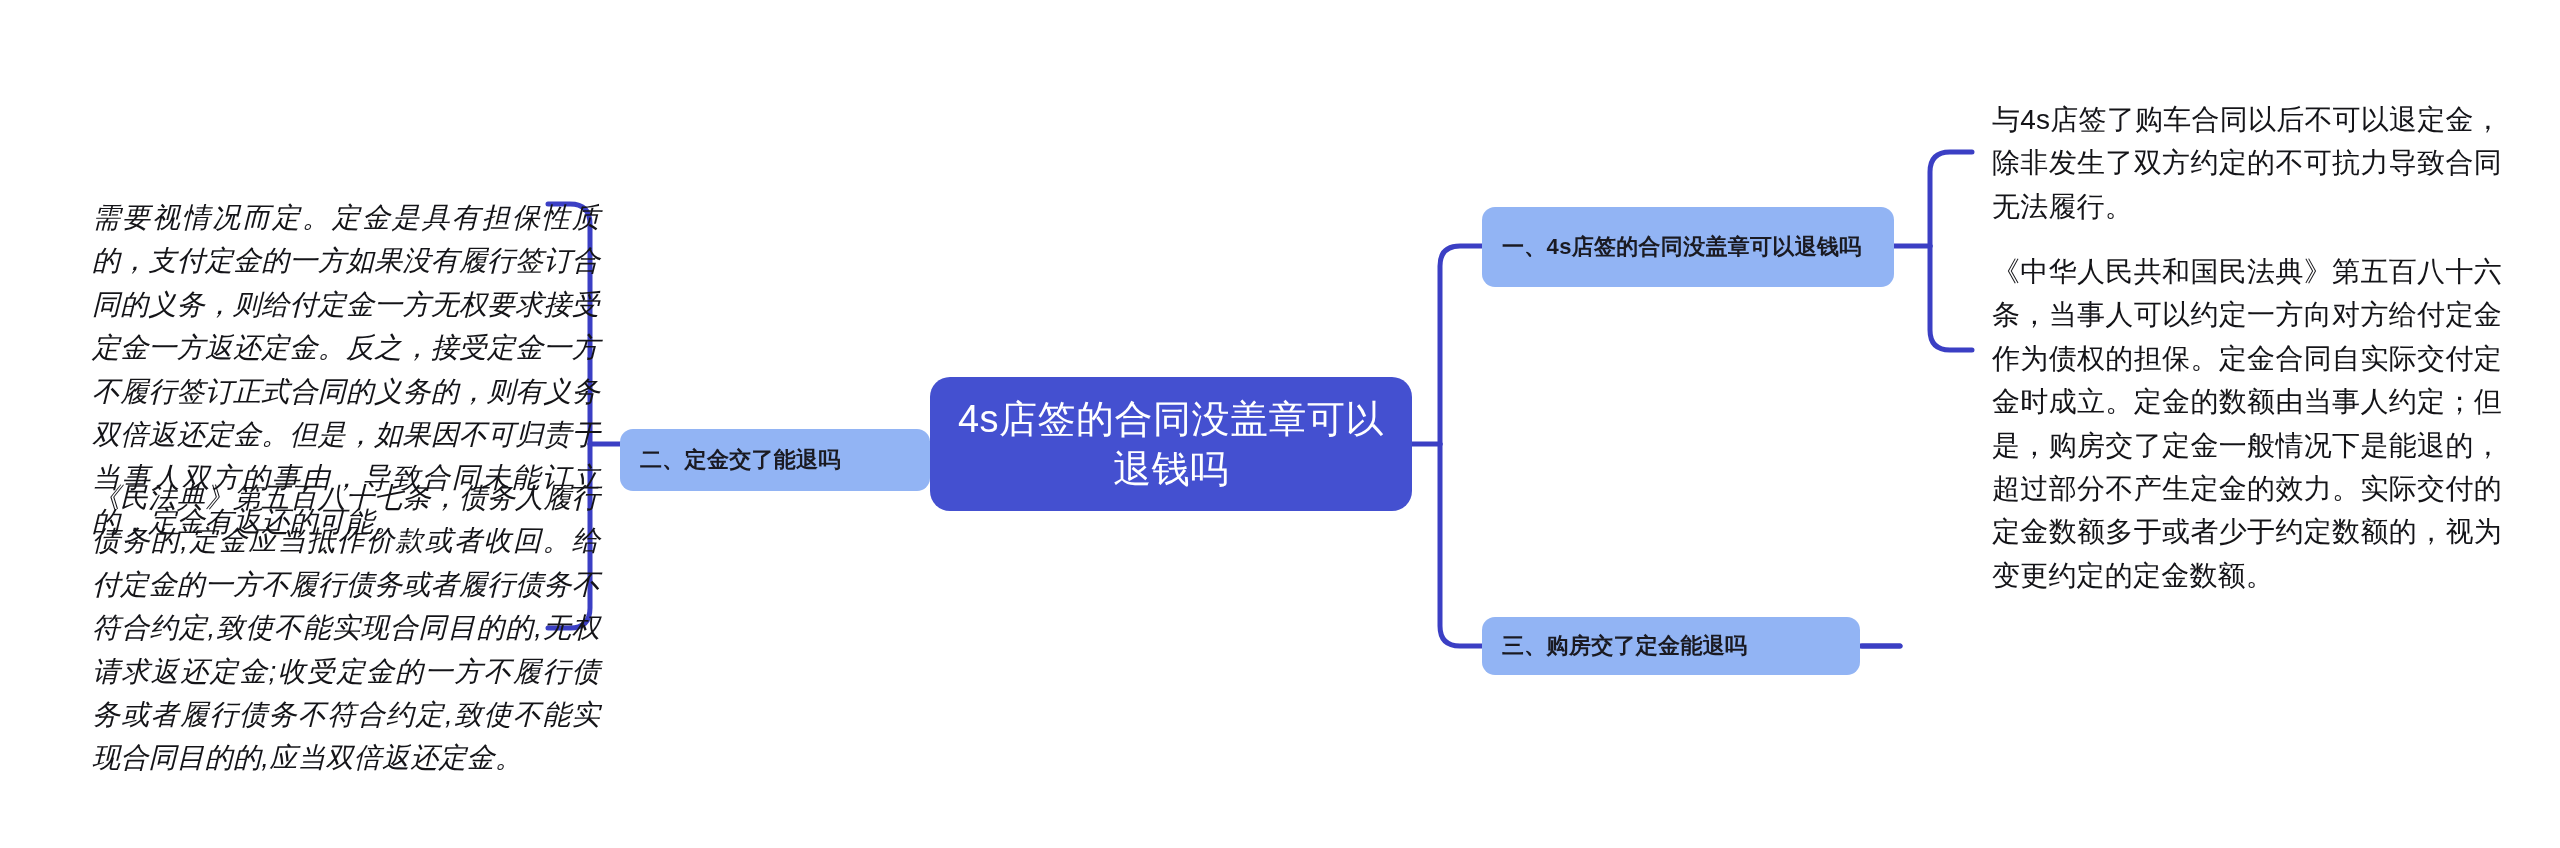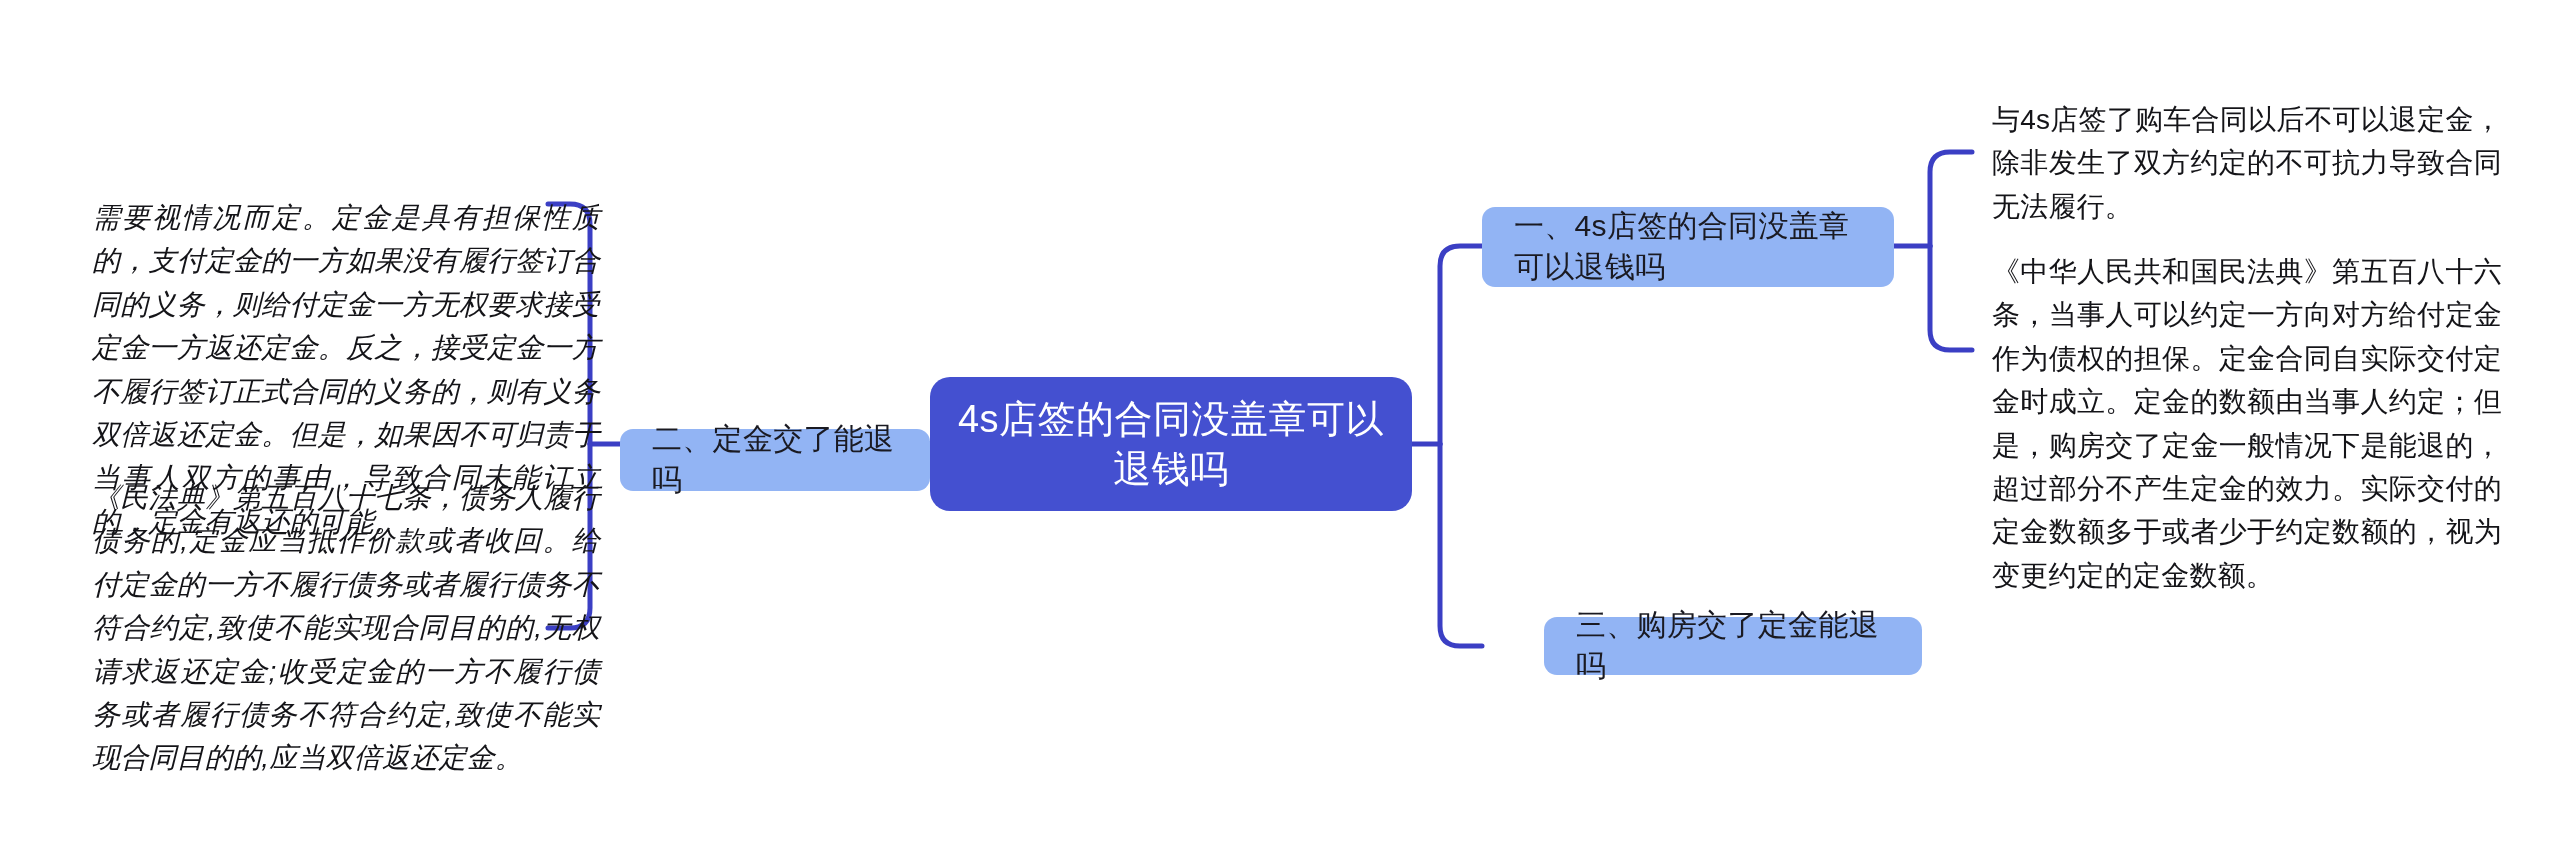--- a/index.html
+++ b/index.html
@@ -42,24 +42,24 @@
     color: #ffffff;
     font-size: 38px;
     line-height: 1.32;
     font-weight: 400;
     padding: 14px 22px;
     letter-spacing: 0.5px;
   }
   .node-branch {
     border-radius: 13px;
     color: #1a1a22;
-    font-size: 30px;
+    font-size: 22px;
     line-height: 1.36;
-    font-weight: 400;
-    padding: 10px 32px;
+    font-weight: 700;
+    padding: 10px 20px;
     text-align: left;
     justify-content: flex-start;
     letter-spacing: 0.3px;
   }
 
   
   .leaf {
     position: absolute;
     box-sizing: border-box;
     color: #141418;
@@ -107,21 +107,21 @@
   </div>
 
   <div class="node node-branch" style="left:1482px; top:207px; width:412px; height:80px; background:#92b4f4;">
     <span>一、4s店签的合同没盖章可以退钱吗</span>
   </div>
 
   <div class="node node-branch" style="left:620px; top:429px; width:310px; height:62px; background:#92b4f4;">
     <span>二、定金交了能退吗</span>
   </div>
 
-  <div class="node node-branch" style="left:1544px; top:617px; width:378px; height:58px; background:#92b4f4;">
+  <div class="node node-branch" style="left:1482px; top:617px; width:378px; height:58px; background:#92b4f4;">
     <span>三、购房交了定金能退吗</span>
   </div>
 
   <div class="leaf leaf-right" style="left:1992px; top:98px; width:510px;">与4s店签了购车合同以后不可以退定金，除非发生了双方约定的不可抗力导致合同无法履行。</div>
 
   <div class="leaf leaf-right" style="left:1992px; top:250px; width:510px;">《中华人民共和国民法典》第五百八十六条，当事人可以约定一方向对方给付定金作为债权的担保。定金合同自实际交付定金时成立。定金的数额由当事人约定；但是，购房交了定金一般情况下是能退的，超过部分不产生定金的效力。实际交付的定金数额多于或者少于约定数额的，视为变更约定的定金数额。</div>
 
 
   <div class="leaf leaf-indent" style="left:92px; top:196px; width:508px;">需要视情况而定。定金是具有担保性质的，支付定金的一方如果没有履行签订合同的义务，则给付定金一方无权要求接受定金一方返还定金。反之，接受定金一方不履行签订正式合同的义务的，则有义务双倍返还定金。但是，如果因不可归责于当事人双方的事由，导致合同未能订立的，定金有返还的可能。</div>
 

